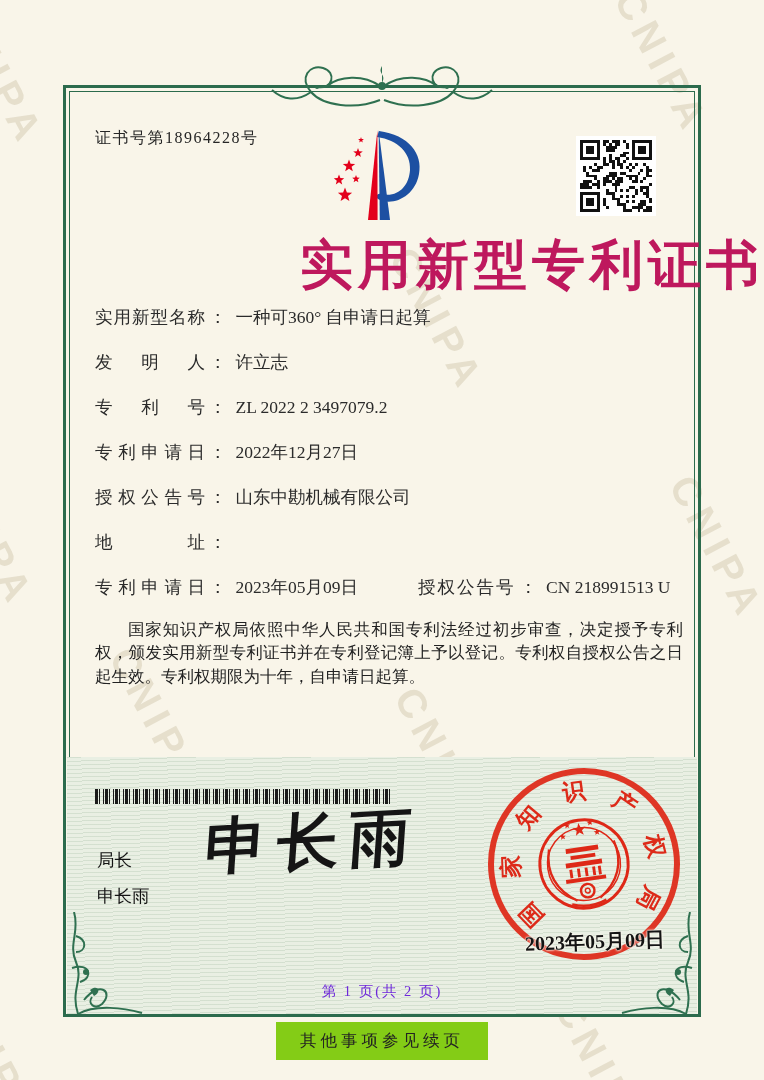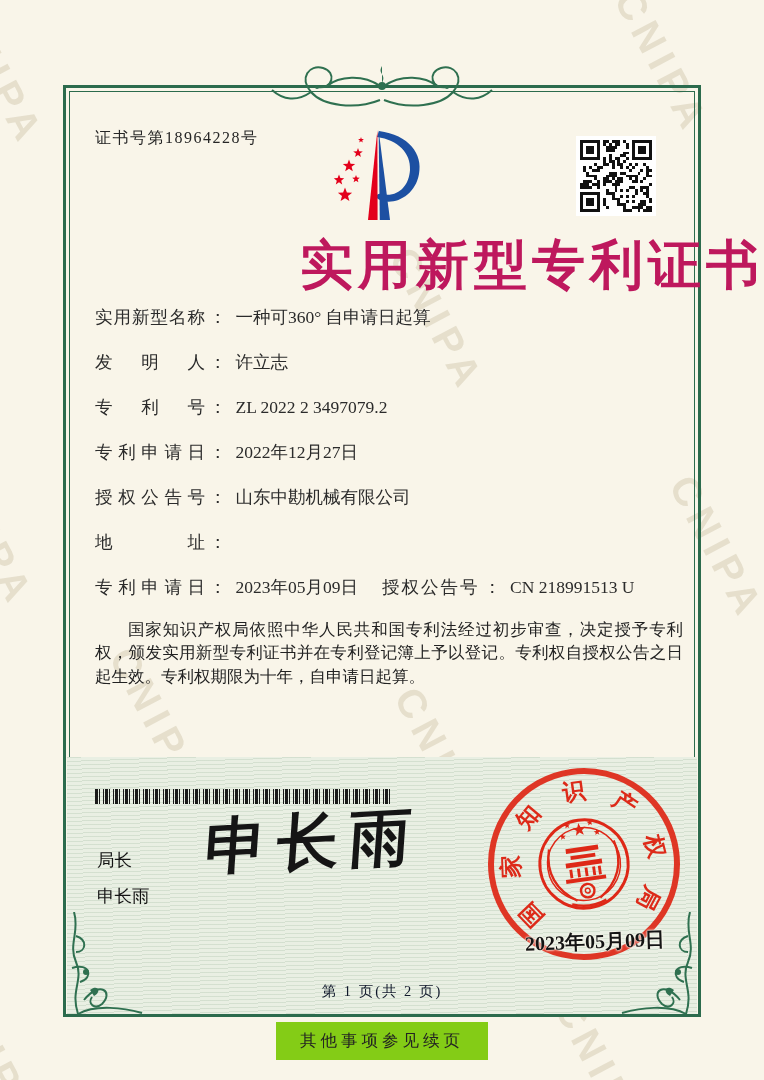--- a/index.html
+++ b/index.html
@@ -29,21 +29,21 @@
   .logo{position:absolute;left:325px;top:126px;z-index:2;}
   .qr{position:absolute;left:576px;top:136px;z-index:2;background:#ffffff;padding:4px;line-height:0;}
 
   .title{position:absolute;left:0;top:230px;width:100%;text-align:right;z-index:2;
          font-size:53px;font-weight:700;letter-spacing:5px;color:#be185d;}
 
   .fields{position:absolute;left:95px;top:305px;width:580px;z-index:2;font-size:17.5px;color:#2b2b2b;}
   .field-row{display:flex;align-items:flex-end;line-height:24px;margin-bottom:21px;white-space:nowrap;font-family:Liberation Serif, serif;}
   .flabel{display:inline-block;width:110px;text-align:justify;text-align-last:justify;}
   .fcolon{margin:0 9px 0 4px;}
-  .fgroup2{margin-left:24px;}
+  .fgroup2{margin-left:60px;}
   .flabel2{letter-spacing:2px;}
 
   .paras{position:absolute;left:95px;top:618px;width:588px;z-index:2;font-size:16.5px;
          line-height:1.42;color:#222;text-align:justify;}
   .paras p{margin:0;text-indent:2em;}
 
   .barcode{position:absolute;left:95px;top:789px;z-index:2;line-height:0;}
 
   .signature{position:absolute;left:205px;top:800px;z-index:2;font-size:62px;font-weight:600;
              color:#151515;letter-spacing:10px;transform:rotate(-3deg) skewX(-7deg);white-space:nowrap;}
@@ -55,21 +55,21 @@
   
   .seal{position:absolute;left:488px;top:768px;width:192px;height:192px;z-index:3;transform:rotate(-8deg);}
   .seal-ring{position:absolute;inset:0;border:6px solid rgba(222,40,23,.93);border-radius:50%;box-sizing:border-box;}
   .seal-char{position:absolute;left:50%;top:50%;font-size:23px;font-weight:700;color:#dd2a19;line-height:1;}
   .seal-emblem{position:absolute;left:50%;top:50%;transform:translate(-50%,-50%);}
   .seal-date{position:absolute;left:50%;bottom:4px;transform:translateX(-50%) rotate(6deg);z-index:4;
      font-size:20px;font-weight:700;color:#141414;white-space:nowrap;
      text-shadow:0 0 3px #fdf9ef,0 0 2px #fdf9ef,0 0 1px #fdf9ef;}
 
   .page-number{position:absolute;left:0;top:982px;width:100%;text-align:center;z-index:2;
-               font-size:14.5px;color:#0f172a;letter-spacing:2px;}
+               font-size:14.5px;color:#6d28d9;letter-spacing:2px;}
   .footer-note{position:absolute;left:50%;top:1022px;transform:translateX(-50%);z-index:2;
                background:#84cc16;padding:8px 24px;font-size:16.5px;letter-spacing:4px;color:#222;white-space:nowrap;}
 </style>
 </head>
 <body>
 
 <div class="page">
 
   <div id="wm-layer">
       <span class="wm" style="left: -20px; top: -6px;">CNIPA</span>

